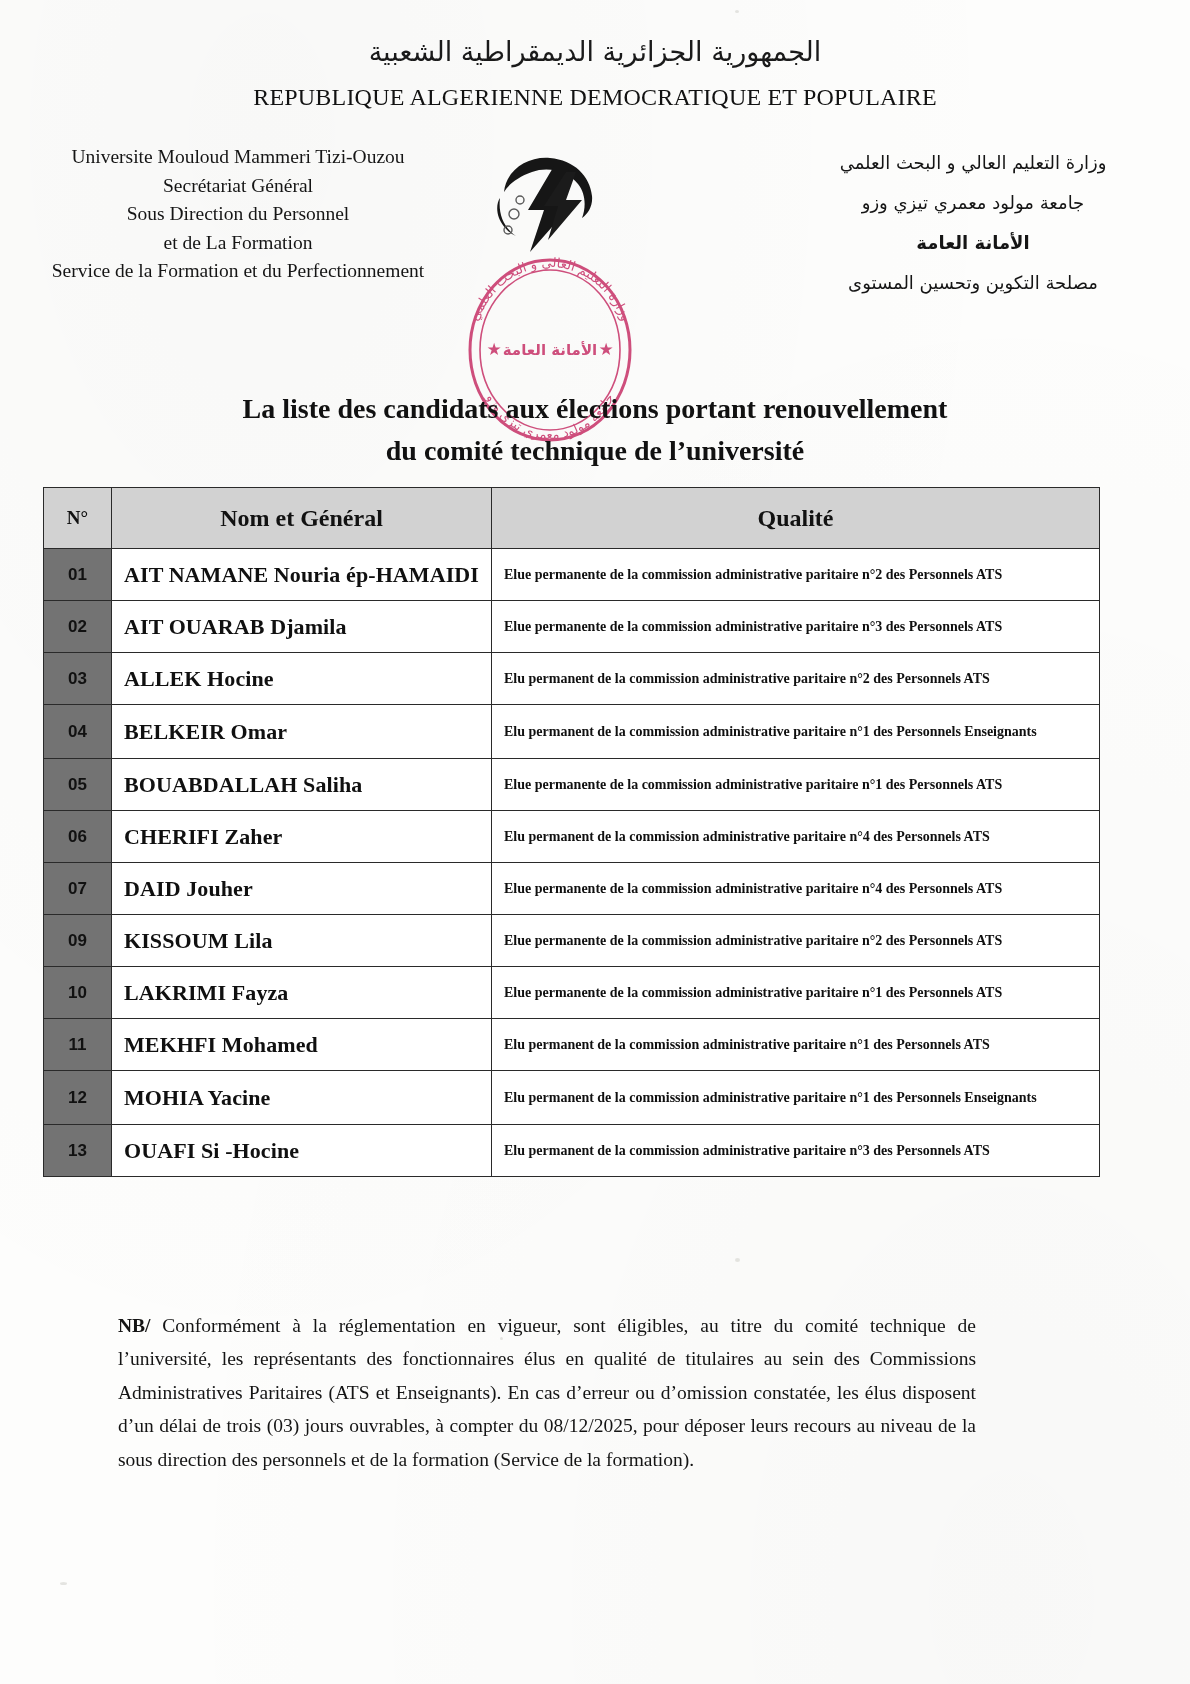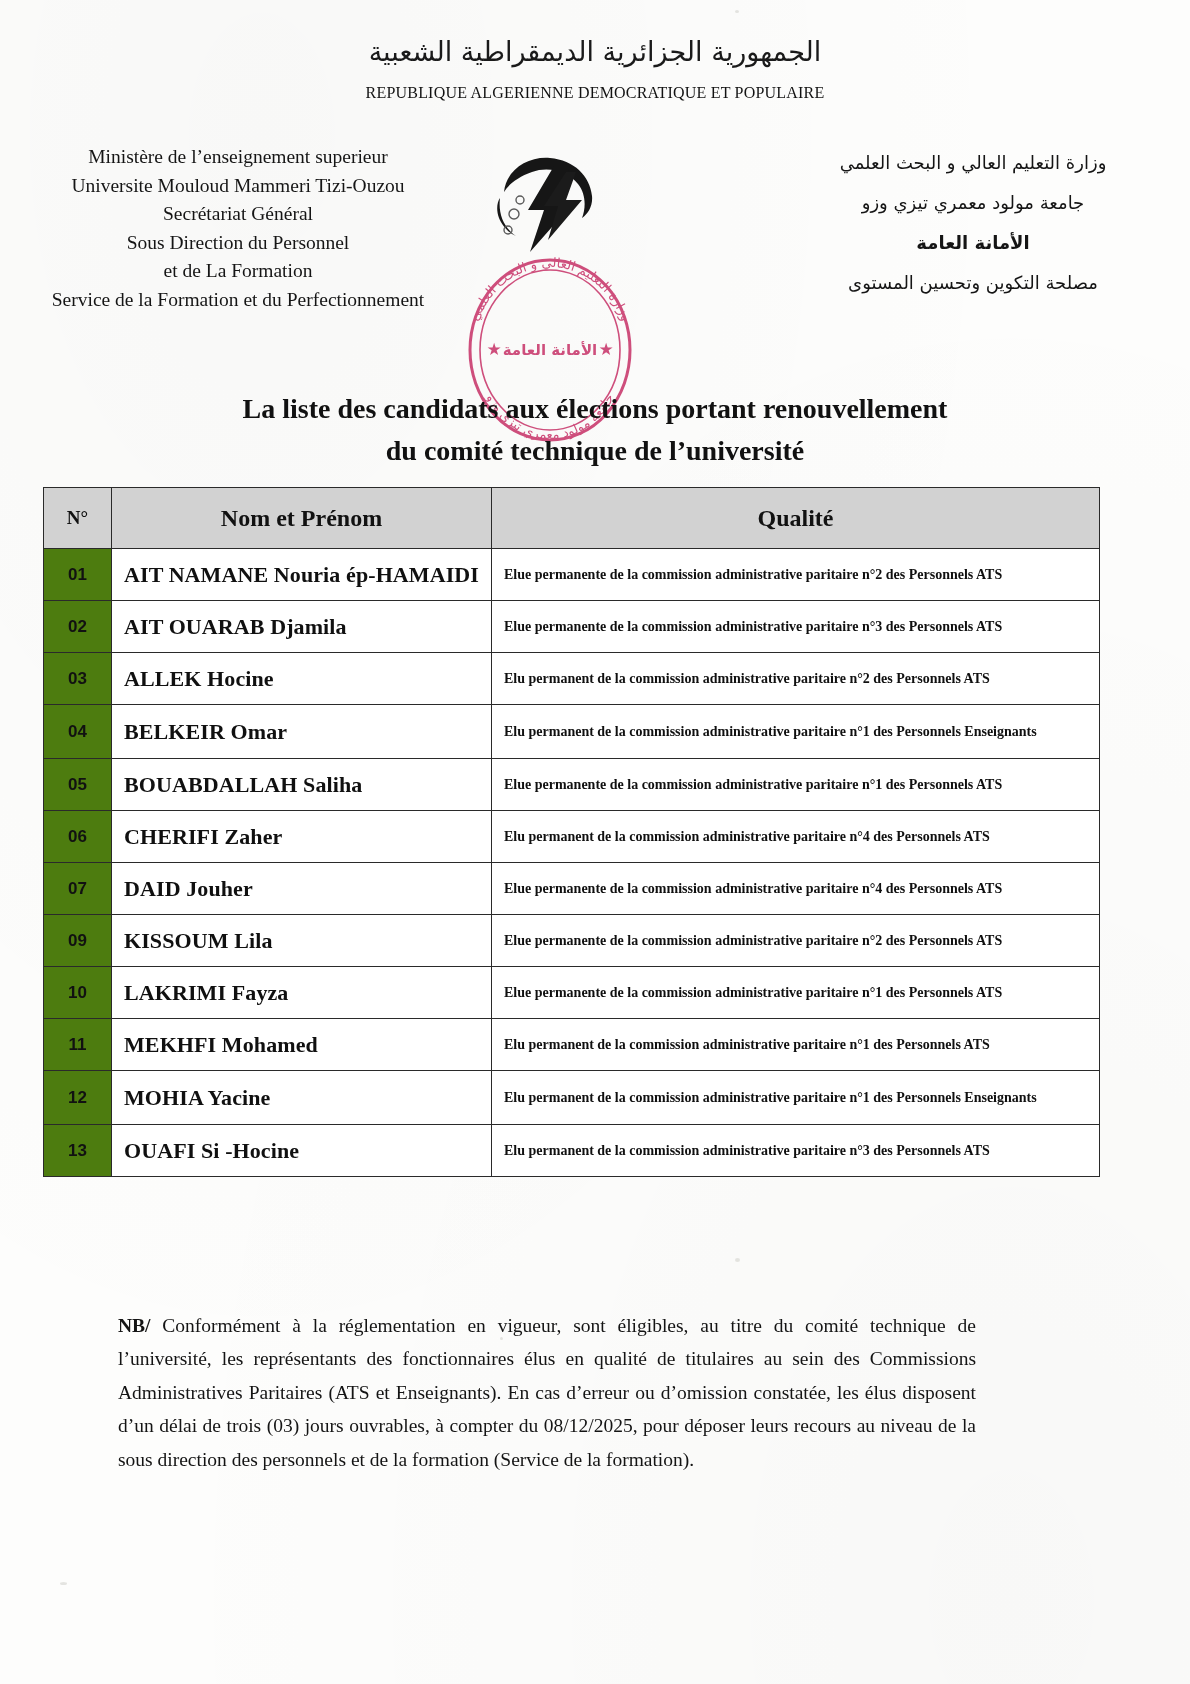--- a/index.html
+++ b/index.html
@@ -36,21 +36,21 @@
     font-family: "DejaVu Sans", sans-serif;
     font-size: 27px;
     letter-spacing: 0px;
     direction: rtl;
     color: #1a1a1a;
   }
   .hdr-fr-country {
     position: absolute;
     top: 84px; left: 0; right: 0;
     text-align: center;
-    font-size: 16px;
+    font-size: 24px;
     font-weight: 400;
     letter-spacing: .2px;
     color: #121212;
   }
 
   .block-left {
     position: absolute;
     top: 143px;
     left: 18px;
     width: 440px;
@@ -134,21 +134,21 @@
     height: 58px;
     font-weight: 700;
     text-align: center;
     color: #111;
   }
   th.h-num  { font-size: 19px; }
   th.h-name { font-size: 24px; }
   th.h-qual { font-size: 24px; }
 
   tbody td.c-num {
-    background: #4d7c0f;
+    background: #737373;
     text-align: center;
     font-family: "Liberation Sans", sans-serif;
     font-weight: 700;
     font-size: 17px;
     color: #111;
   }
   tbody td.c-name {
     font-size: 22px;
     font-weight: 700;
     padding: 4px 0 4px 12px;
@@ -189,21 +189,20 @@
 
   <div class="speck" style="top:10px;left:735px;width:4px;height:3px;"></div>
   <div class="speck" style="top:1258px;left:735px;width:5px;height:4px;"></div>
   <div class="speck" style="top:1582px;left:60px;width:7px;height:3px;"></div>
   <div class="speck" style="top:1337px;left:500px;width:3px;height:3px;"></div>
 
   <div class="hdr-ar-country">الجمهورية الجزائرية الديمقراطية الشعبية</div>
   <div class="hdr-fr-country">REPUBLIQUE ALGERIENNE DEMOCRATIQUE ET POPULAIRE</div>
 
   <div class="block-left">
-    <div>Ministère de l’enseignement superieur</div>
     <div>Universite Mouloud Mammeri  Tizi-Ouzou</div>
     <div>Secrétariat Général</div>
     <div>Sous Direction du Personnel</div>
     <div>et de La Formation</div>
     <div>Service de la Formation et du Perfectionnement</div>
   </div>
 
   <div class="block-right">
     <div>وزارة التعليم العالي و البحث العلمي</div>
     <div>جامعة مولود معمري تيزي وزو</div>
@@ -256,21 +255,21 @@
   <div class="tbl-wrap">
     <table class="candidates">
       <colgroup>
         <col class="col-num">
           <col class="col-name">
           <col class="col-qual">
       </colgroup>
       <thead>
         <tr>
           <th class="h-num">N°</th>
-          <th class="h-name">Nom et Prénom</th>
+          <th class="h-name">Nom et Général</th>
           <th class="h-qual">Qualité</th>
         </tr>
       </thead>
       <tbody>
         <tr>
           <td class="c-num">01</td>
           <td class="c-name">AIT NAMANE Nouria ép-HAMAIDI</td>
           <td class="c-qual">Elue permanente de la commission administrative paritaire n°2 des Personnels ATS</td>
         </tr>
         <tr>

